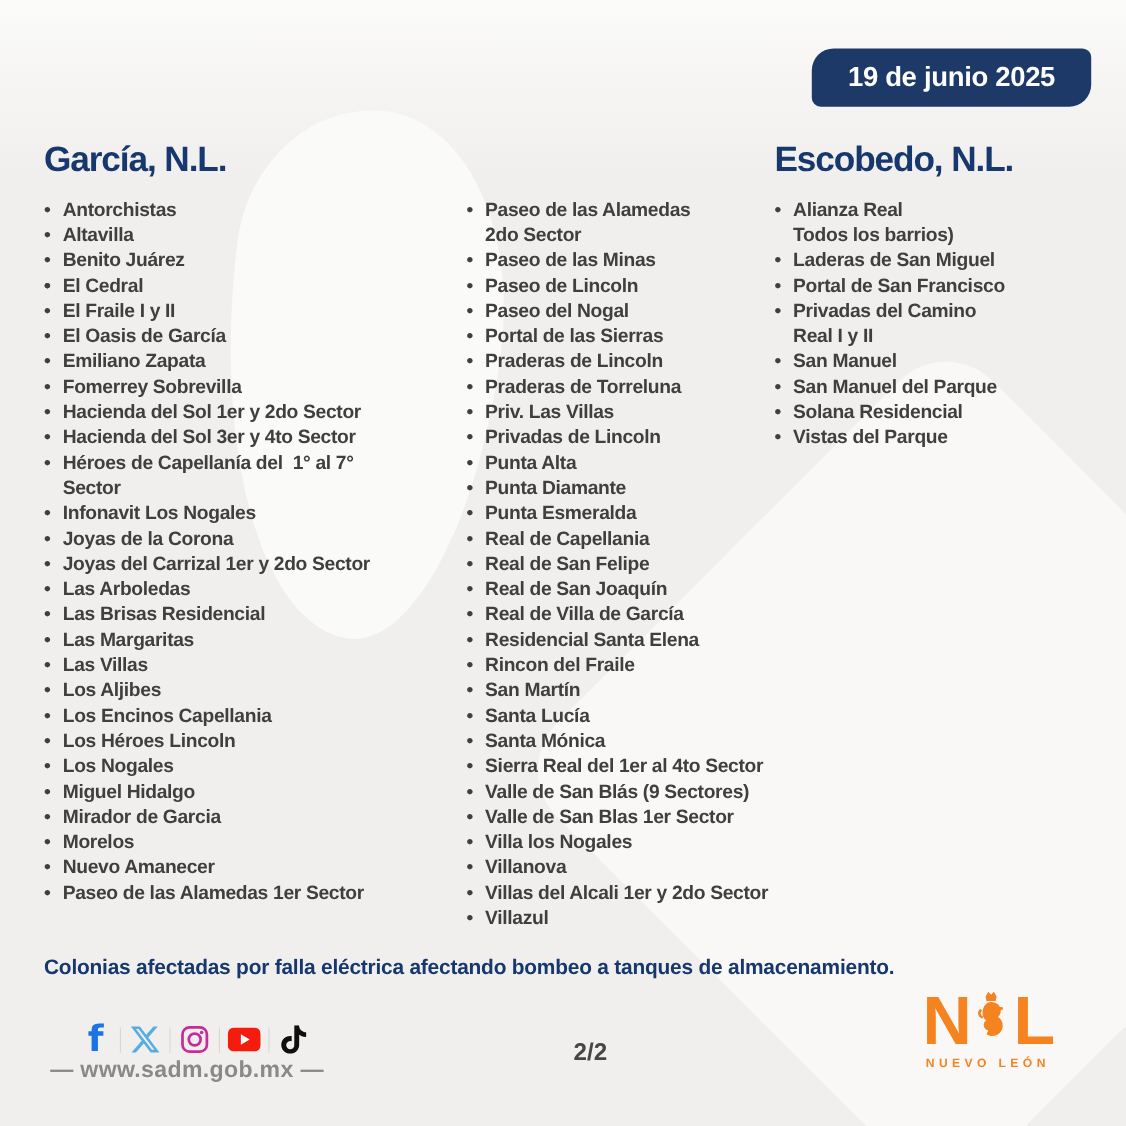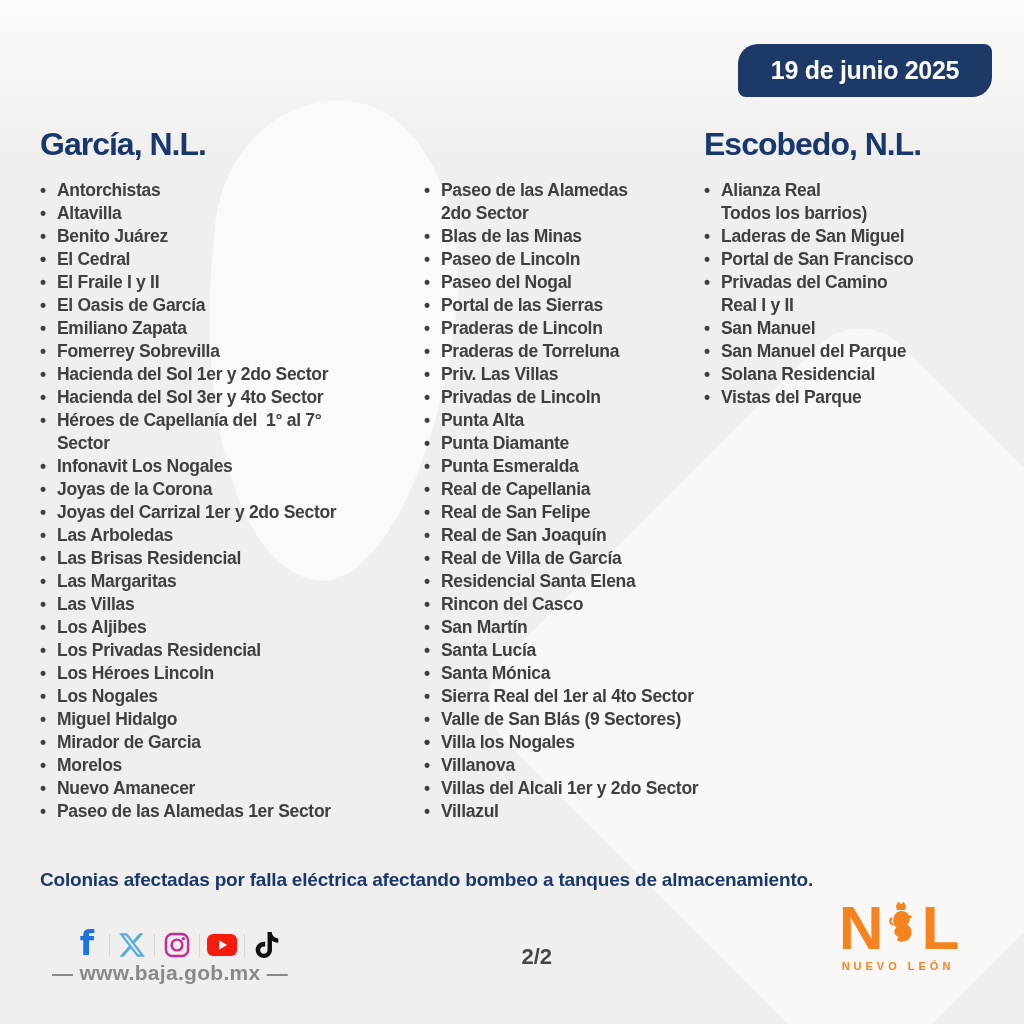--- a/index.html
+++ b/index.html
@@ -92,55 +92,55 @@
       <li><span class="bullet">•</span><span class="txt">Héroes de Capellanía del  1° al 7°
 Sector</span></li>
       <li><span class="bullet">•</span><span class="txt">Infonavit Los Nogales</span></li>
       <li><span class="bullet">•</span><span class="txt">Joyas de la Corona</span></li>
       <li><span class="bullet">•</span><span class="txt">Joyas del Carrizal 1er y 2do Sector</span></li>
       <li><span class="bullet">•</span><span class="txt">Las Arboledas</span></li>
       <li><span class="bullet">•</span><span class="txt">Las Brisas Residencial</span></li>
       <li><span class="bullet">•</span><span class="txt">Las Margaritas</span></li>
       <li><span class="bullet">•</span><span class="txt">Las Villas</span></li>
       <li><span class="bullet">•</span><span class="txt">Los Aljibes</span></li>
-      <li><span class="bullet">•</span><span class="txt">Los Privadas Residencial</span></li>
+      <li><span class="bullet">•</span><span class="txt">Los Encinos Capellania</span></li>
       <li><span class="bullet">•</span><span class="txt">Los Héroes Lincoln</span></li>
       <li><span class="bullet">•</span><span class="txt">Los Nogales</span></li>
       <li><span class="bullet">•</span><span class="txt">Miguel Hidalgo</span></li>
       <li><span class="bullet">•</span><span class="txt">Mirador de Garcia</span></li>
       <li><span class="bullet">•</span><span class="txt">Morelos</span></li>
       <li><span class="bullet">•</span><span class="txt">Nuevo Amanecer</span></li>
       <li><span class="bullet">•</span><span class="txt">Paseo de las Alamedas 1er Sector</span></li>
     </ul>
   <ul class="col col2">
       <li><span class="bullet">•</span><span class="txt">Paseo de las Alamedas
 2do Sector</span></li>
-      <li><span class="bullet">•</span><span class="txt">Blas de las Minas</span></li>
+      <li><span class="bullet">•</span><span class="txt">Paseo de las Minas</span></li>
       <li><span class="bullet">•</span><span class="txt">Paseo de Lincoln</span></li>
       <li><span class="bullet">•</span><span class="txt">Paseo del Nogal</span></li>
       <li><span class="bullet">•</span><span class="txt">Portal de las Sierras</span></li>
       <li><span class="bullet">•</span><span class="txt">Praderas de Lincoln</span></li>
       <li><span class="bullet">•</span><span class="txt">Praderas de Torreluna</span></li>
       <li><span class="bullet">•</span><span class="txt">Priv. Las Villas</span></li>
       <li><span class="bullet">•</span><span class="txt">Privadas de Lincoln</span></li>
       <li><span class="bullet">•</span><span class="txt">Punta Alta</span></li>
       <li><span class="bullet">•</span><span class="txt">Punta Diamante</span></li>
       <li><span class="bullet">•</span><span class="txt">Punta Esmeralda</span></li>
       <li><span class="bullet">•</span><span class="txt">Real de Capellania</span></li>
       <li><span class="bullet">•</span><span class="txt">Real de San Felipe</span></li>
       <li><span class="bullet">•</span><span class="txt">Real de San Joaquín</span></li>
       <li><span class="bullet">•</span><span class="txt">Real de Villa de García</span></li>
       <li><span class="bullet">•</span><span class="txt">Residencial Santa Elena</span></li>
-      <li><span class="bullet">•</span><span class="txt">Rincon del Casco</span></li>
+      <li><span class="bullet">•</span><span class="txt">Rincon del Fraile</span></li>
       <li><span class="bullet">•</span><span class="txt">San Martín</span></li>
       <li><span class="bullet">•</span><span class="txt">Santa Lucía</span></li>
       <li><span class="bullet">•</span><span class="txt">Santa Mónica</span></li>
       <li><span class="bullet">•</span><span class="txt">Sierra Real del 1er al 4to Sector</span></li>
       <li><span class="bullet">•</span><span class="txt">Valle de San Blás (9 Sectores)</span></li>
-      <li><span class="bullet">•</span></li>
+      <li><span class="bullet">•</span><span class="txt">Valle de San Blas 1er Sector</span></li>
       <li><span class="bullet">•</span><span class="txt">Villa los Nogales</span></li>
       <li><span class="bullet">•</span><span class="txt">Villanova</span></li>
       <li><span class="bullet">•</span><span class="txt">Villas del Alcali 1er y 2do Sector</span></li>
       <li><span class="bullet">•</span><span class="txt">Villazul</span></li>
     </ul>
   <ul class="col col3">
       <li><span class="bullet">•</span><span class="txt">Alianza Real
 Todos los barrios)</span></li>
       <li><span class="bullet">•</span><span class="txt">Laderas de San Miguel</span></li>
       <li><span class="bullet">•</span><span class="txt">Portal de San Francisco</span></li>
@@ -180,21 +180,21 @@
       </svg>
     </span>
     <span class="social-divider"></span>
     <span class="social">
       <svg width="26" height="26" viewBox="0 0 24 24">
           <path fill="#0f0f0f" d="M12.525.02c1.31-.02 2.61-.01 3.91-.02.08 1.53.63 3.09 1.75 4.17 1.12 1.11 2.7 1.62 4.24 1.79v4.03c-1.44-.05-2.89-.35-4.2-.97-.57-.26-1.1-.59-1.62-.93-.01 2.92.01 5.84-.02 8.75-.08 1.4-.54 2.79-1.35 3.94-1.31 1.92-3.58 3.17-5.91 3.21-1.43.08-2.86-.31-4.08-1.03-2.02-1.19-3.44-3.37-3.65-5.71-.02-.5-.03-1-.01-1.49.18-1.9 1.12-3.72 2.58-4.96 1.66-1.44 3.98-2.13 6.15-1.72.02 1.48-.04 2.96-.04 4.44-.99-.32-2.15-.23-3.02.37-.63.41-1.11 1.04-1.36 1.75-.21.51-.15 1.07-.14 1.61.24 1.64 1.82 3.02 3.5 2.87 1.12-.01 2.19-.66 2.77-1.61.19-.33.4-.67.41-1.06.1-1.79.06-3.57.07-5.36.01-4.03-.01-8.05.02-12.07z"></path>
         </svg>
     </span>
   </div>
 
-  <div class="website">— www.baja.gob.mx —</div>
+  <div class="website">— www.sadm.gob.mx —</div>
 
   <div class="page-num">2/2</div>
 
   <div class="nl-logo">
     <div class="nl-row">
       <span class="nl-letter">N</span>
       <span style="margin:0 1px;">
         <svg width="38" height="52" viewBox="0 0 44 62">
           <g fill="#f5831f">
             <path d="M16 7l3-5 3 3.2L25 2l3 5-1 5H17z"></path>

